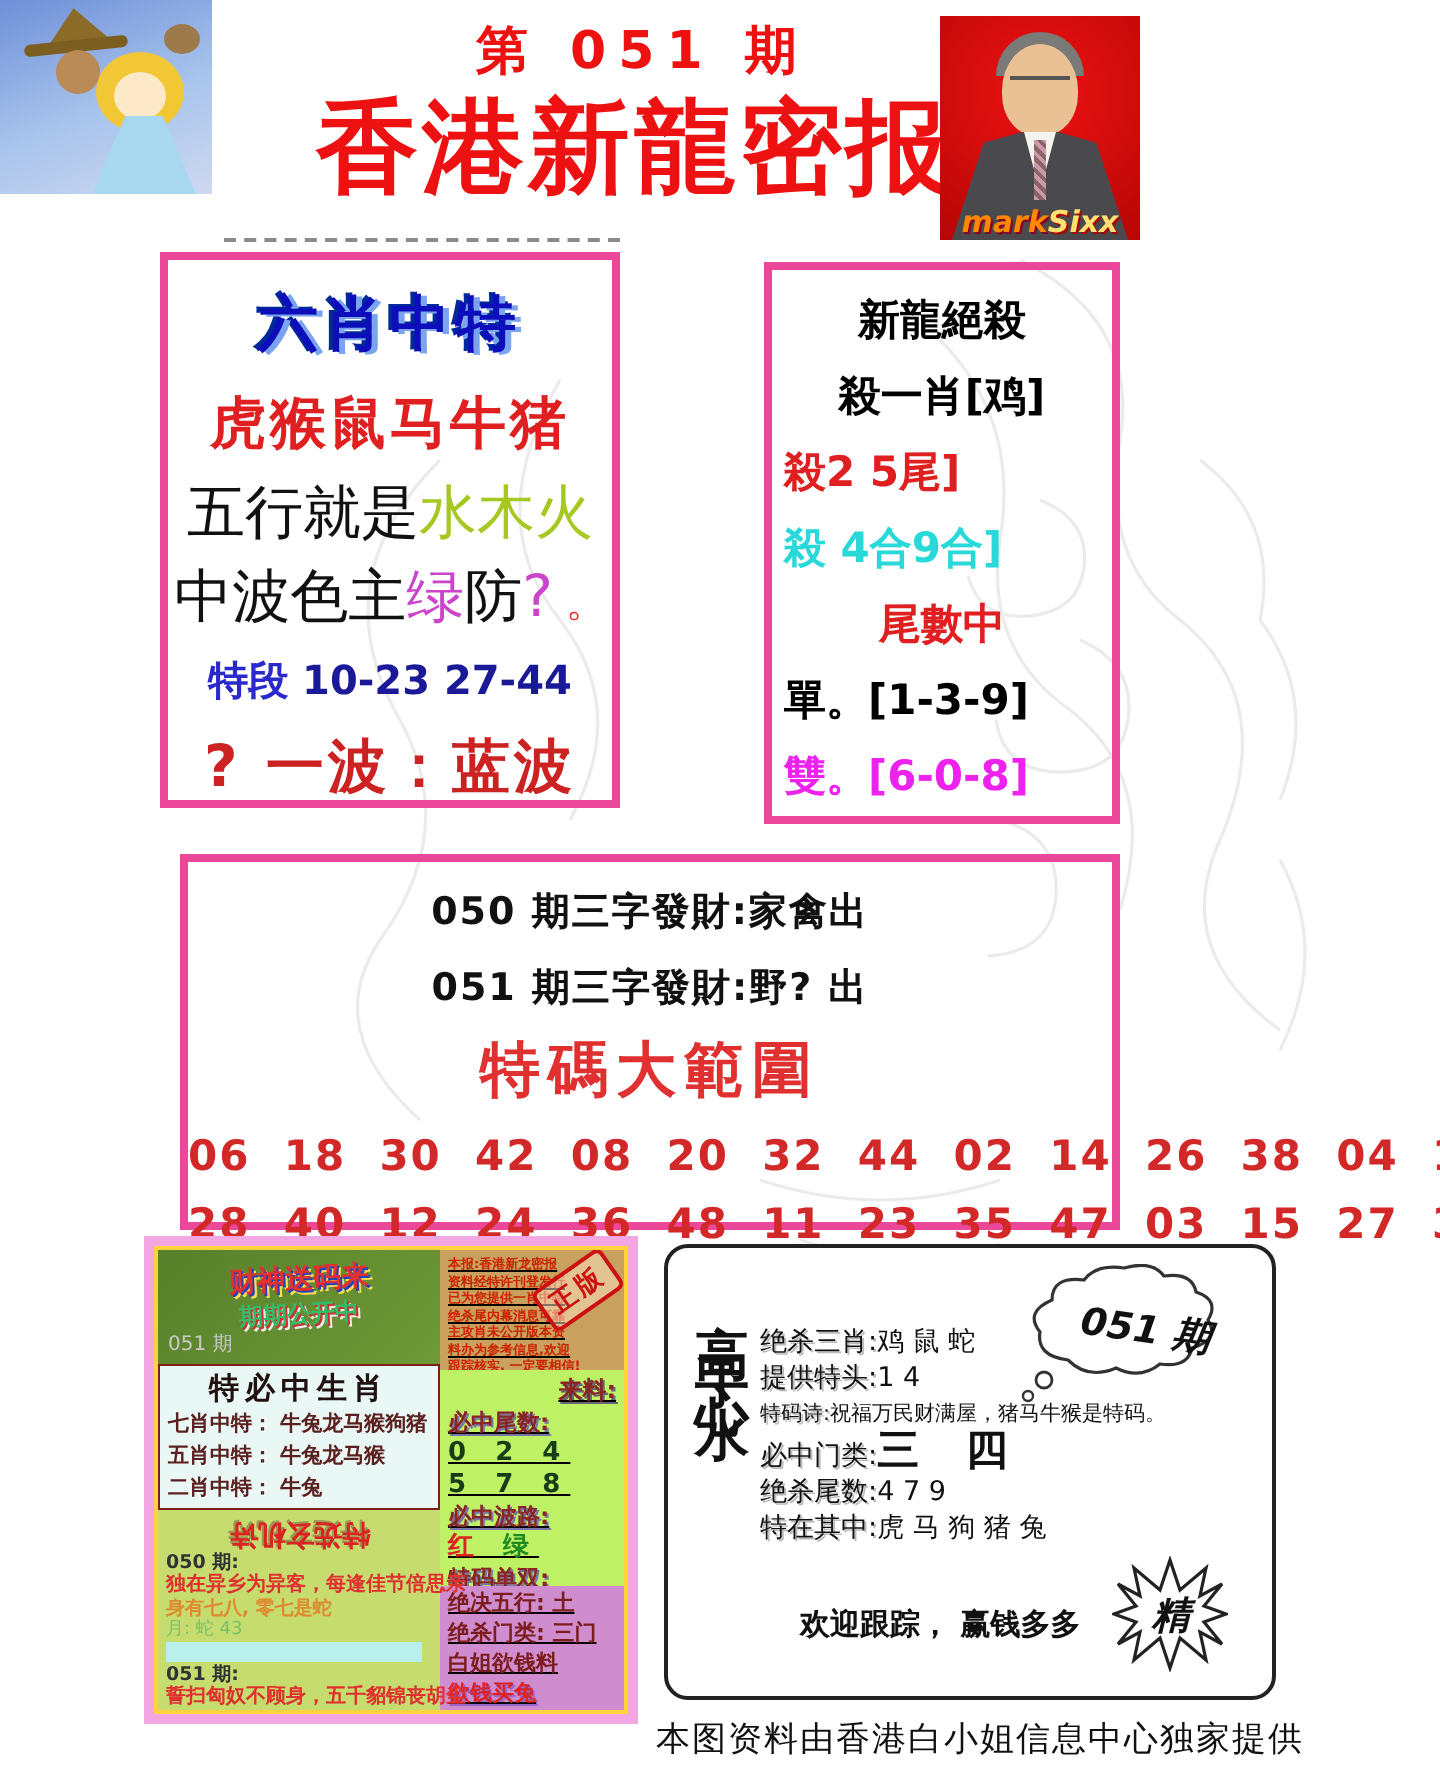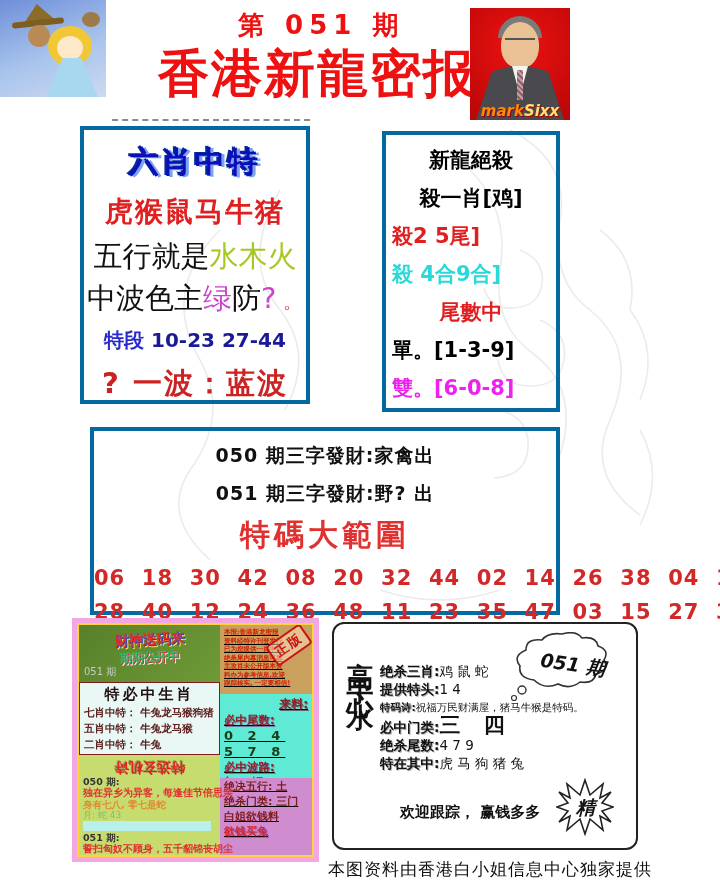--- a/index.html
+++ b/index.html
@@ -37,21 +37,21 @@
   .ph-shirt{position:absolute;left:42px;top:58px;width:16px;height:30px;background:#f4f4ee;
             clip-path:polygon(0 0,100% 0,50% 100%);}
   .ph-tie{position:absolute;left:47px;top:62px;width:6px;height:30px;background:repeating-linear-gradient(45deg,#c9a,#c9a 2px,#866 2px,#866 4px);}
   .ph-brand{position:absolute;left:0;bottom:0;width:100%;text-align:center;font-size:15px;font-weight:bold;font-style:italic;}
   .ph-brand .mk{color:#ff8800;text-shadow:1px 1px 0 #802;}
   .ph-brand .sx{color:#ffe070;text-shadow:1px 1px 0 #a00;}
 
   .artifact-dashes{left:112px;top:119px;width:198px;height:0;border-top:2px dashed #8a8a8a;z-index:2;}
 
   
-  .box{border:4px solid #0369a1;background:transparent;z-index:3;box-sizing:border-box;}
+  .box{border:4px solid #ec4899;background:transparent;z-index:3;box-sizing:border-box;}
   .left-box{left:80px;top:126px;width:230px;height:278px;text-align:center;}
   .lb-title{margin-top:12px;font-size:30px;font-weight:bold;color:#0d0dbb;letter-spacing:3px;
             text-shadow:3px 1px 0 #7aa4ee,-2px -1px 0 #002a99;}
   .lb-zodiac{margin-top:10px;font-size:28px;font-weight:bold;color:#e02020;letter-spacing:2px;}
   .lb-wuxing{margin-top:6px;font-size:29px;color:#111;}
   .lb-wuxing .grn{color:#a6c822;}
   .lb-wave{margin-top:2px;font-size:29px;color:#111;}
   .lb-wave .mag{color:#cc44cc;}
   .lb-wave .red{color:#dd3333;font-size:20px;}
   .lb-teduan{margin-top:8px;font-size:20px;font-weight:bold;color:#2a2acc;}
@@ -89,37 +89,37 @@
                      text-shadow:1px 1px 0 #995;}
   .yg-issue{font-size:9.5px;font-weight:bold;color:#333;line-height:11px;}
   .yg-poem{font-size:10px;font-weight:bold;color:#e03030;line-height:12px;white-space:nowrap;}
   .yg-hint{font-size:9.5px;font-weight:bold;color:#e08a30;line-height:11px;}
   .yg-faint{font-size:9px;color:#79c26c;line-height:10px;}
   .yg-cyanbar{width:96%;height:10px;background:#b9f0ec;margin:1px 0;}
   .p-tan{height:69px;background:#c9a05e;position:relative;overflow:hidden;padding:3px 2px 0 4px;box-sizing:border-box;}
   .tan-line{font-size:6.5px;color:#cc2200;font-weight:bold;line-height:8.5px;white-space:nowrap;}
   .stamp{position:absolute;right:2px;top:8px;border:2px solid #cc1111;color:#cc1111;font-size:13px;font-weight:bold;
          padding:1px 4px;border-radius:4px;transform:rotate(-35deg);background:rgba(255,230,200,.5);letter-spacing:2px;}
-  .p-purple{height:84px;background:#5eead4;padding:2px 4px;box-sizing:border-box;}
+  .p-purple{height:108px;background:#bef264;padding:2px 4px;box-sizing:border-box;}
   .pp-head{text-align:right;font-size:12px;font-weight:bold;color:#8b2525;text-shadow:1px 1px 0 #667;}
   .pp-label{font-size:11.5px;font-weight:bold;color:#8b2525;line-height:15px;text-shadow:1px 1px 0 #77a;}
   .pp-nums{font-size:13px;font-weight:bold;color:#173d17;letter-spacing:5px;line-height:16px;}
   .pp-bolu .r{color:#dd2222;} .pp-bolu .g{color:#1f8a1f;}
   .pp-dan{font-size:13px;font-weight:bold;color:#dd2222;line-height:14px;}
   .p-pink{flex:1;background:#cf8ccf;padding:1px 4px;}
   .pk-line{font-size:11px;font-weight:bold;color:#7c1d1d;line-height:15px;white-space:nowrap;}
   .pk-red{color:#dd2222;text-shadow:1px 1px 0 #96c;}
 
   
   .expert{left:332px;top:622px;width:306px;height:228px;border:2px solid #222;border-radius:12px;background:#fff;z-index:3;box-sizing:border-box;}
   .ex-vtitle{position:absolute;left:8px;top:16px;font-size:27px;font-weight:900;color:#111;
              writing-mode:vertical-rl;text-orientation:upright;letter-spacing:14px;}
   .ex-body{position:absolute;left:46px;top:38px;right:8px;}
   .ex-line{font-size:13.5px;color:#111;line-height:18px;white-space:nowrap;}
-  .ex-line .lb{font-weight:bold;text-shadow:1px 1px 0 #bbb;}
+  .ex-line .lb{font-weight:normal;text-shadow:1px 1px 0 #bbb;}
   .ex-big{font-size:21px;font-weight:bold;letter-spacing:8px;}
   .ex-small{font-size:10.5px;}
   .ex-cloud{position:absolute;right:10px;top:8px;width:122px;height:72px;}
   .ex-footer{position:absolute;left:66px;bottom:26px;font-size:15px;font-weight:bold;color:#111;}
   .ex-burst{position:absolute;right:22px;bottom:12px;width:58px;height:58px;}
 
   .caption{left:328px;top:858px;font-size:17px;font-weight:normal;color:#111;letter-spacing:1px;z-index:3;}
 </style>
 </head>
 <body>

